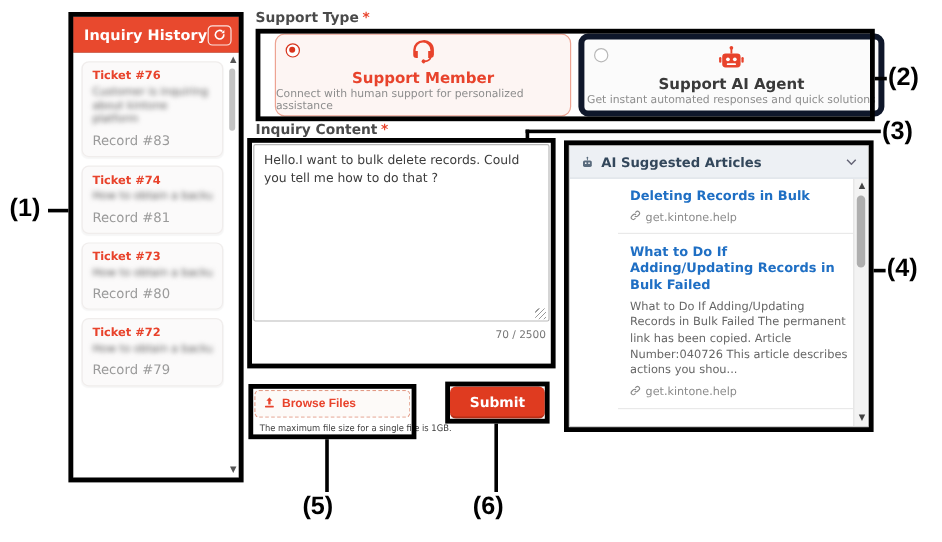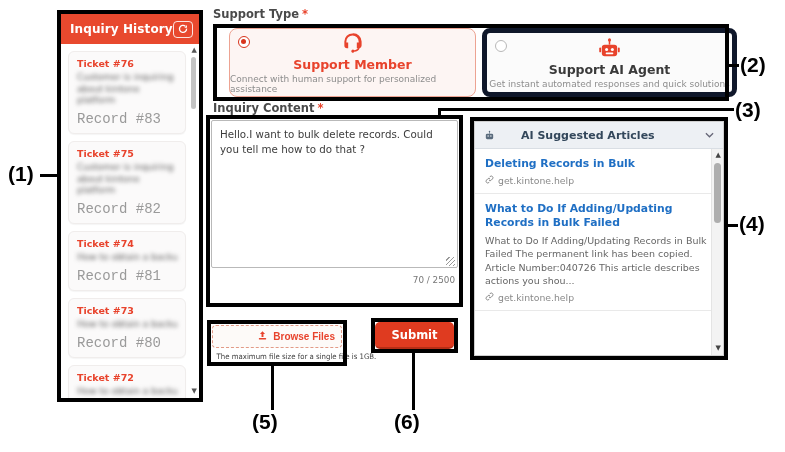--- a/index.html
+++ b/index.html
@@ -17,21 +17,21 @@
   .sb-header{height:30px;min-height:30px;background:#e8492e;display:flex;align-items:center;padding:0 6px 0 9px;}
   .sb-title{color:#fff;font-weight:bold;font-size:12px;letter-spacing:.1px;}
   .sb-refresh{margin-left:auto;width:20px;height:17px;border:1.5px solid rgba(255,255,255,.85);border-radius:4px;
               display:flex;align-items:center;justify-content:center;cursor:pointer;background:transparent;}
   .sb-list{flex:1;background:#fff;padding:7px 13px 0 7px;position:relative;overflow:hidden;}
   .ticket{background:#fbfafa;border:1px solid #f0edec;border-radius:6px;padding:6px 8px 6px;margin-bottom:7px;
           box-shadow:0 1px 1px rgba(0,0,0,.04);}
   .t-title{color:#e8432c;font-weight:bold;font-size:9.5px;margin-bottom:3px;}
   .t-desc{font-size:9px;color:#5d5d5d;line-height:1.3;filter:blur(2.2px);margin-bottom:4px;}
   .t-desc.l1{white-space:nowrap;overflow:hidden;}
-  .t-rec{font-size:14px;color:#9a9a9a;font-family:Liberation Mono, monospace;}
+  .t-rec{font-size:11px;color:#9a9a9a;}
   .sb-scroll-up,.sb-scroll-down{position:absolute;right:2px;font-size:7px;color:#555;line-height:1;}
   .sb-scroll-up{top:3px;}
   .sb-scroll-down{bottom:3px;}
   .sb-thumb{position:absolute;right:3px;top:13px;width:5px;height:52px;background:#c3c3c3;border-radius:3px;}
 
   
   .field-label{position:absolute;font-size:11.5px;font-weight:bold;color:#4a4a4a;z-index:2;}
   .req{color:#e8432c;margin-left:3px;}
 
   
@@ -54,35 +54,35 @@
   .inq-ta{width:100%;height:148px;box-sizing:border-box;border:1px solid #b9b9b9;border-radius:2px;background:#fff;
           font-family:"DejaVu Sans","Liberation Sans",sans-serif;font-size:10.3px;color:#3c3c3c;line-height:1.45;
           padding:6px 8px;resize:none;outline:none;}
   .inq-grip{position:absolute;right:3px;top:137px;width:9px;height:9px;
             background:repeating-linear-gradient(135deg,transparent 0 2px,#999 2px 3px);}
   .inq-counter{text-align:right;font-size:8.8px;color:#777;margin-top:3px;padding-right:3px;padding-left:44px;}
 
   
   .upload-wrap{position:absolute;left:212px;top:325px;width:130px;z-index:1;}
   .browse-btn{height:23px;border:1px dashed #e29a86;border-radius:4px;background:#fdfaf8;display:flex;align-items:center;
-              justify-content:flex-end;gap:5px;color:#e8432c;font-weight:bold;font-size:10px;cursor:pointer;width:100%;box-sizing:border-box;}
+              justify-content:flex-start;gap:5px;color:#e8432c;font-weight:bold;font-size:10px;cursor:pointer;width:100%;box-sizing:border-box;}
   .upload-note{font-size:7.5px;color:#3d3d3d;text-align:center;margin-top:4px;white-space:nowrap;transform:scaleX(.93);transform-origin:center;}
   .submit-btn{position:absolute;left:375px;top:322px;width:79px;height:27px;background:#df3b20;border:none;border-bottom:2px solid #b52e16;
               border-radius:5px;color:#fff;font-weight:bold;font-size:11.5px;display:flex;align-items:center;justify-content:center;
               cursor:pointer;z-index:1;font-family:"DejaVu Sans",sans-serif;}
 
   
   .panel{position:absolute;left:474px;top:121px;width:250px;height:235px;border:1px solid #cfcfcf;background:#fff;
          box-sizing:border-box;display:flex;flex-direction:column;z-index:1;}
   .panel-header{height:26px;min-height:26px;background:#edf0f4;border-bottom:1px solid #d9dee4;display:flex;align-items:center;
                 gap:6px;padding:0 9px;}
-  .panel-title{font-size:11px;font-weight:bold;color:#33475b;margin-left:20px;}
+  .panel-title{font-size:11px;font-weight:bold;color:#33475b;}
   .panel-chevron{margin-left:auto;display:flex;cursor:pointer;}
   .panel-body{flex:1;position:relative;overflow:hidden;background:#fff;padding-right:12px;}
-  .article{padding:8px 4px 7px 10px;border-bottom:1px solid #e9e9e9;}
+  .article{padding:8px 4px 7px 10px;border-bottom:1px solid #e9e9e9;margin-left:40px;}
   .a-title{color:#1f6fc4;font-weight:bold;font-size:10.8px;line-height:1.3;margin-bottom:4px;cursor:pointer;}
   .a-desc{color:#666;font-size:9.5px;line-height:1.4;margin-bottom:5px;}
   .a-link{color:#8a8a8a;font-size:9.3px;display:flex;align-items:center;gap:4px;}
   .pb-track{position:absolute;right:0;top:0;bottom:0;width:11px;background:#f3f3f3;border-left:1px solid #e4e4e4;}
   .pb-up,.pb-down{position:absolute;right:2px;font-size:7px;color:#444;line-height:1;z-index:2;}
   .pb-up{top:3px;}
   .pb-down{bottom:3px;}
   .pb-thumb{position:absolute;right:2px;top:14px;width:7px;height:60px;background:#aeaeae;border-radius:4px;z-index:2;}
 </style>
 </head>
@@ -103,25 +103,20 @@
       </button>
     </div>
     <div class="sb-list">
 
         <div class="ticket">
           <div class="t-title">Ticket #76</div>
           <div class="t-desc l2">Customer is inquiring about kintone platform</div>
           <div class="t-rec">Record #83</div>
         </div>
 
-        <div class="ticket">
-          <div class="t-title">Ticket #75</div>
-          <div class="t-desc l2">Customer is inquiring about kintone platform</div>
-          <div class="t-rec">Record #82</div>
-        </div>
 
         <div class="ticket">
           <div class="t-title">Ticket #74</div>
           <div class="t-desc l1">How to obtain a backup of records?</div>
           <div class="t-rec">Record #81</div>
         </div>
 
         <div class="ticket">
           <div class="t-title">Ticket #73</div>
           <div class="t-desc l1">How to obtain a backup of records?</div>

